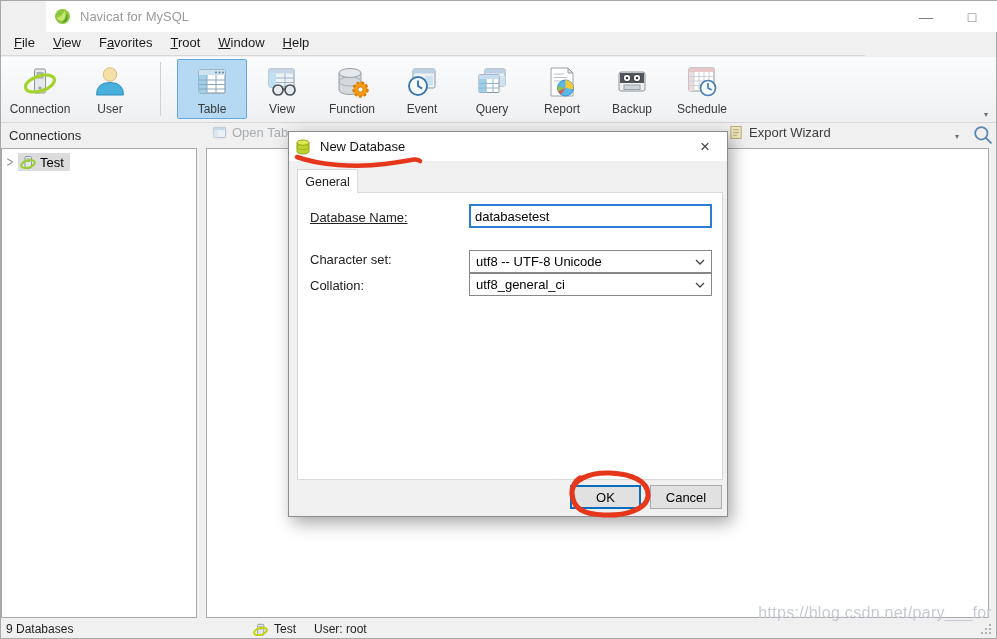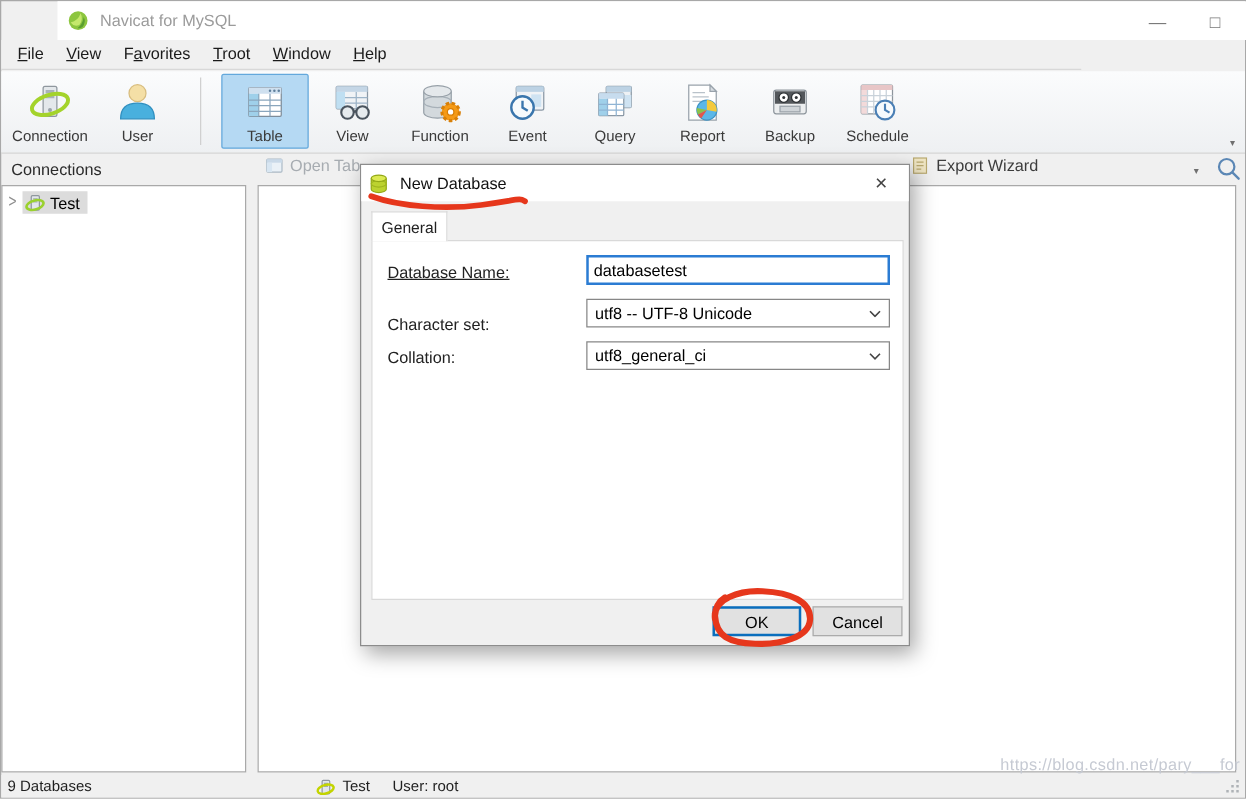--- a/index.html
+++ b/index.html
@@ -62,21 +62,21 @@
 
   
   .statusbar { position:absolute; left:1px; top:620px; width:995px; height:18px; background:#f0f0f0;
                font-size:12px; color:#1f1f1f; }
   .st-left { position:absolute; left:5px; top:2px; }
   .st-conn { position:absolute; left:252px; top:0; display:flex; align-items:center; gap:6px; height:18px; }
   .st-conn svg { width:15px; height:15px; }
   .st-user { margin-left:12px; }
   .grip { position:absolute; right:3px; bottom:2px; width:14px; height:14px; }
 
-  .watermark { position:absolute; right:5px; top:604px; font-size:13px; color:#c6cad3;
+  .watermark { position:absolute; right:5px; top:604px; font-size:16px; color:#c6cad3;
                letter-spacing:.3px; z-index:6; }
 
   
   .dialog { position:absolute; left:288px; top:131px; width:440px; height:386px; background:#f0f0f0;
             border:1px solid #8c8c8c; box-shadow:4px 6px 16px rgba(0,0,0,.35); z-index:20; }
   .dlg-title { height:29px; background:#fff; display:flex; align-items:center; padding-left:6px; }
   .dlg-icon { width:16px; height:16px; }
   .dlg-title-text { margin-left:9px; font-size:13px; color:#111; }
   .dlg-close { position:absolute; top:4px; right:8px; width:28px; height:22px; text-align:center;
                line-height:22px; font-size:17px; color:#444; }
@@ -85,21 +85,21 @@
              display:flex; align-items:center; justify-content:center; }
   .dlg-panel { position:absolute; left:8px; top:60px; width:426px; height:288px; background:#fff;
                border:1px solid #d9d9d9; }
   .flabel { position:absolute; left:12px; font-size:13px; color:#222; }
   .lab1 { top:17px;text-decoration:underline; } .lab2 { top:59px; } .lab3 { top:85px; }
   .finput { position:absolute; left:171px; top:11px; width:243px; height:24px;
             border:2px solid #2b7cd3; font-size:13px; padding:0 4px; outline:none; background:#fff;
             font-family:"Liberation Sans","DejaVu Sans",sans-serif; color:#000; }
   .combo { position:absolute; left:171px; width:243px; height:23px; background:#fff;
            border:1px solid #878787; display:flex; align-items:center; padding:0 6px; }
-  .cmb1 { top:46px; } .cmb2 { top:80px; }
+  .cmb1 { top:57px; } .cmb2 { top:80px; }
   .combo-text { font-size:13px; color:#000; flex:1; white-space:nowrap; overflow:hidden; }
   .combo-caret { width:10px; height:6px; flex:0 0 auto; }
   .dlg-btn { position:absolute; font-size:13px; color:#000; background:#e1e1e1; height:24px;
              display:flex; align-items:center; justify-content:center;
              font-family:"Liberation Sans","DejaVu Sans",sans-serif; }
   .btn-ok { left:281px; top:353px; width:71px; border:2px solid #0a6ebd; }
   .btn-cancel { left:361px; top:353px; width:72px; border:1px solid #ababab; }
 
   .anno-underline { position:absolute; left:4px; top:17px; width:132px; height:22px; z-index:30; pointer-events:none; }
   .anno-ellipse { position:absolute; left:273px; top:336px; width:94px; height:52px; z-index:30; pointer-events:none; }

